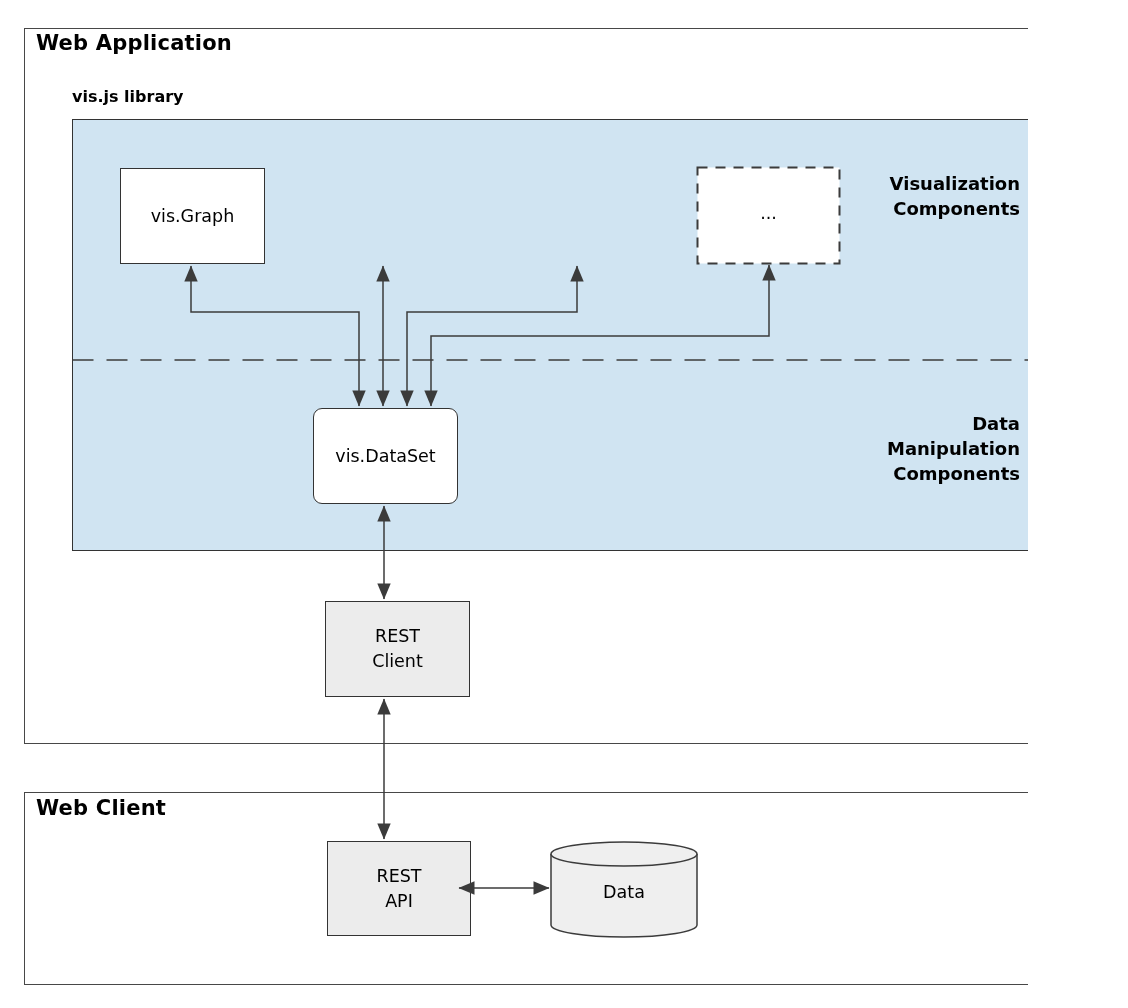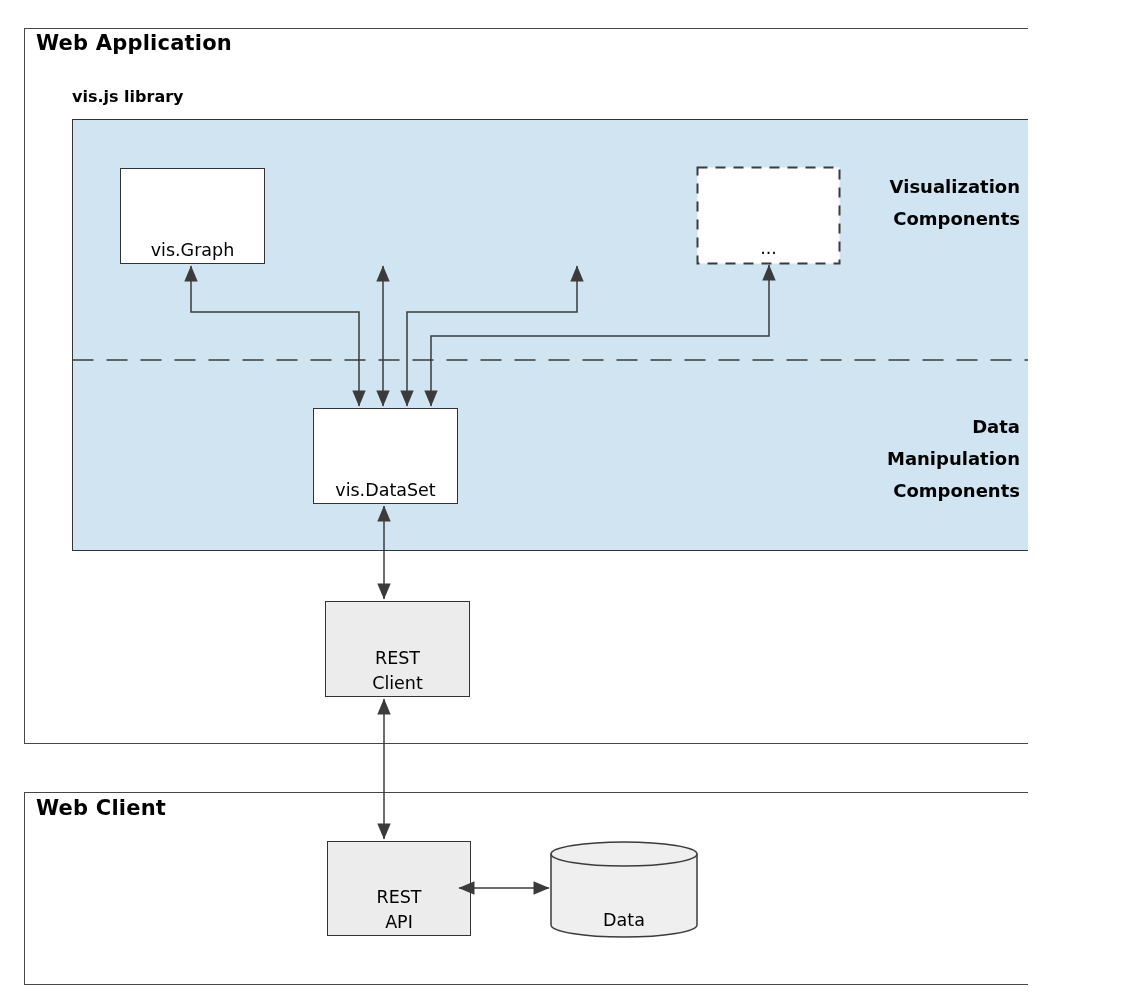--- a/index.html
+++ b/index.html
@@ -12,26 +12,26 @@
   body{font-family:"DejaVu Sans","Liberation Sans",sans-serif;color:#000;}
   .canvas{position:relative;width:1028px;height:1008px;background:#fff;overflow:hidden;}
 
   .container-box{position:absolute;border:1.5px solid #474747;background:#fff;box-sizing:border-box;}
   .heading{position:absolute;font-weight:bold;font-size:21px;letter-spacing:0.2px;}
   .sub-heading{position:absolute;font-weight:bold;font-size:16px;}
 
   .panel{position:absolute;background:var(--panel-blue);border:1.5px solid var(--border);box-sizing:border-box;}
 
   .node{position:absolute;border:1.5px solid var(--border);background:#fff;box-sizing:border-box;
-        display:flex;align-items:flex-end;justify-content:center;text-align:center;
+        display:flex;align-items:center;justify-content:center;text-align:center;
         font-size:17.5px;line-height:25px;white-space:pre-line;}
   .node.gray{background:var(--box-gray);margin-left:14px;}
   .node.no-border{border:none;background:transparent;}
 
-  .group-label{position:absolute;font-weight:bold;font-size:18px;line-height:32px;
+  .group-label{position:absolute;font-weight:bold;font-size:18px;line-height:25px;
                text-align:right;white-space:pre-line;}
 
   .overlay{position:absolute;left:0;top:0;width:1128px;height:1008px;pointer-events:none;color:var(--line);}
   .overlay path.conn, .overlay line.conn{stroke:currentColor;stroke-width:1.5;fill:none;}
 </style>
 </head>
 <body>
 
 <div class="canvas">
 
@@ -44,21 +44,21 @@
   <div class="node" style="left:120px;top:168px;width:145px;height:96px;">
     <span>vis.Graph</span>
   </div>
 
   <div class="group-label" style="left:820px;top:171px;width:200px;">Visualization
 Components</div>
   <div class="group-label" style="left:820px;top:411px;width:200px;">Data
 Manipulation
 Components</div>
 
-  <div class="node" style="left:313px;top:408px;width:145px;height:96px;">
+  <div class="node" style="left:313px;top:408px;width:145px;height:96px;border-radius:9px;">
     <span>vis.DataSet</span>
   </div>
 
   <div class="node gray" style="left:311px;top:601px;width:145px;height:96px;">
     <span>REST
 Client</span>
   </div>
 
   <div class="container-box" style="left:24px;top:792px;width:1081px;height:193px;"></div>
   <div class="heading" style="left:36px;top:796px;">Web Client</div>

